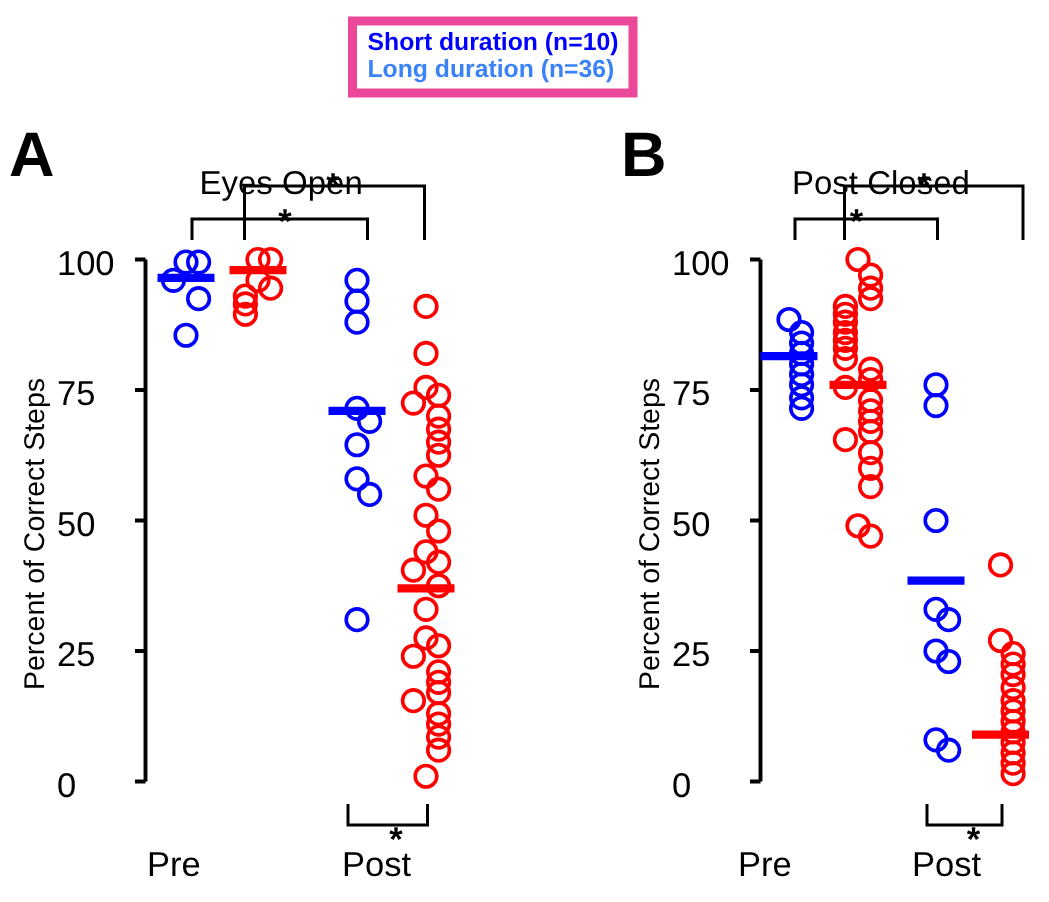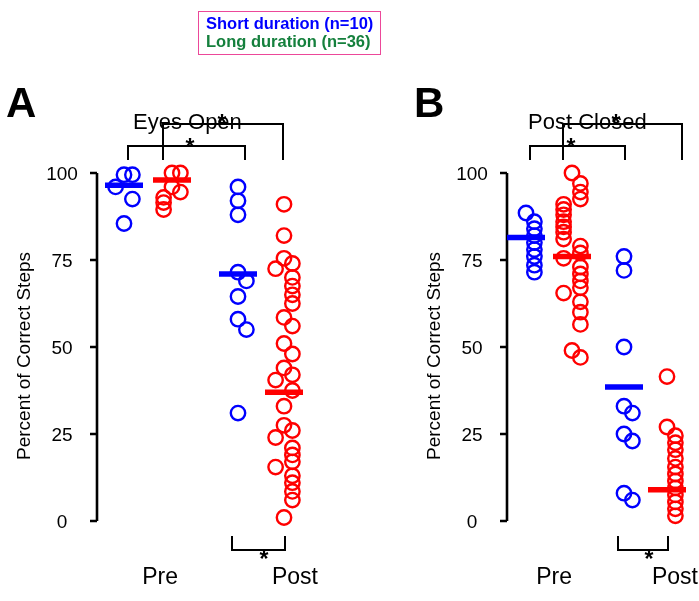--- a/index.html
+++ b/index.html
@@ -7,28 +7,29 @@
     width:699px;height:601px;
     background:#ffffff;
     font-family:"Liberation Sans", sans-serif;
     color:#000;
     overflow:hidden;
     position:relative;
   }
   #figure{position:absolute;left:0;top:0;width:699px;height:601px;}
   .legend-box{
     position:absolute;
-    border:1px solid #ec4899;
+    border:6px solid #ec4899;
     background:#fff;
     padding:2px 7px 3px 7px;
     line-height:1.12;
+    margin-left:34px;
   }
   .legend-row{font-size:16.5px;font-weight:bold;white-space:nowrap;}
   .legend-short{color:#0000FF;}
-  .legend-long{color:#15803d;}
+  .legend-long{color:#3b82f6;}
   .panel-letter{
     position:absolute;
     font-size:42px;
     font-weight:bold;
     line-height:1;
   }
   .panel-title{
     position:absolute;
     font-size:22px;
     white-space:nowrap;
@@ -38,28 +39,28 @@
   .ylabel{
     position:absolute;
     font-size:19px;
     white-space:nowrap;
     transform-origin:0 0;
     transform:rotate(-90deg);
     line-height:1;
   }
   .ytick-label{
     position:absolute;
-    font-size:19px;
-    text-align:center;
+    font-size:23px;
+    text-align:left;
     line-height:1;
   }
   .xtick-label{
     position:absolute;
     font-size:23px;
-    text-align:right;
+    text-align:left;
     line-height:1;
     white-space:nowrap;
   }
   .star{
     position:absolute;
     font-size:23px;
     font-weight:bold;
     text-align:center;
     line-height:1;
     white-space:nowrap;

